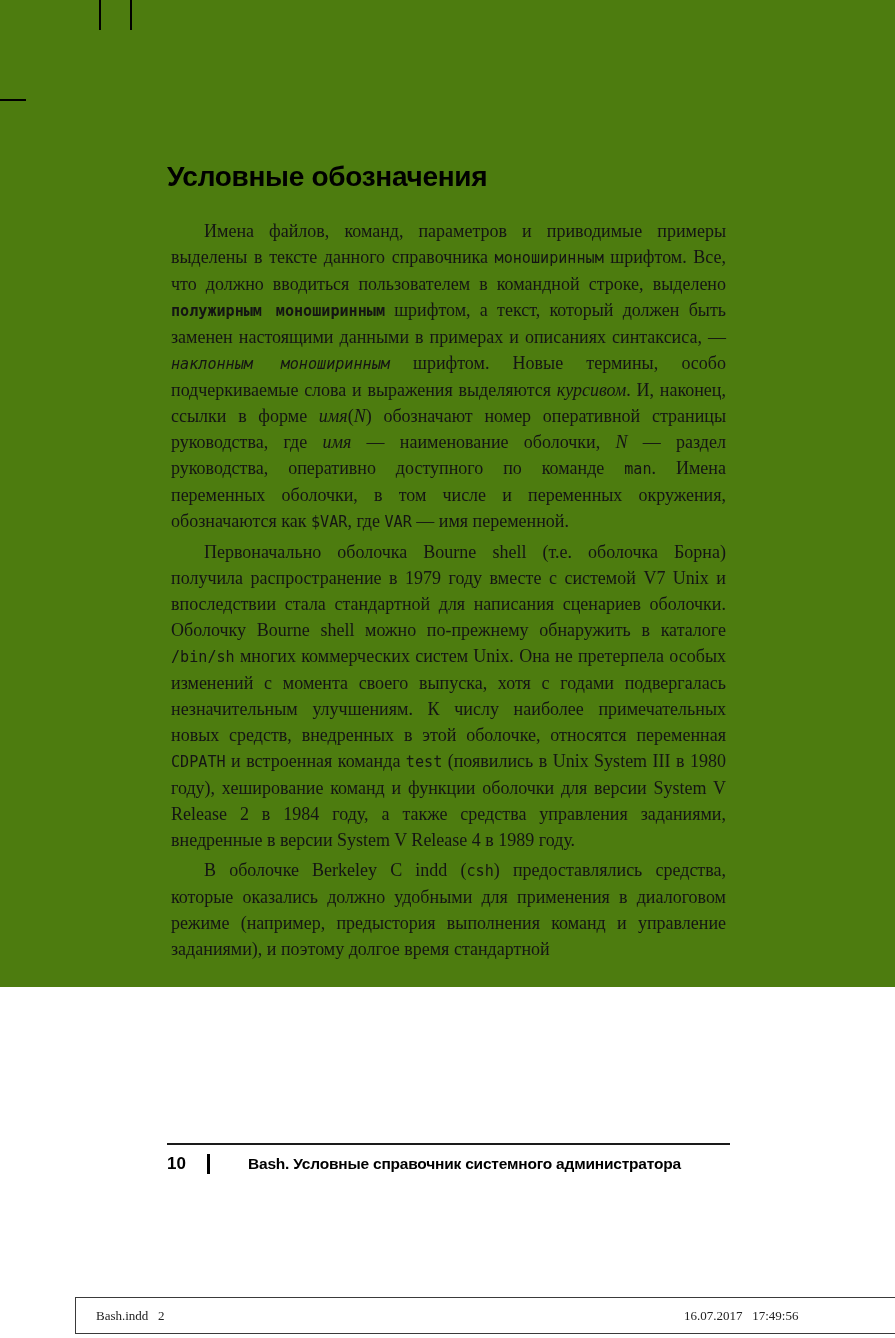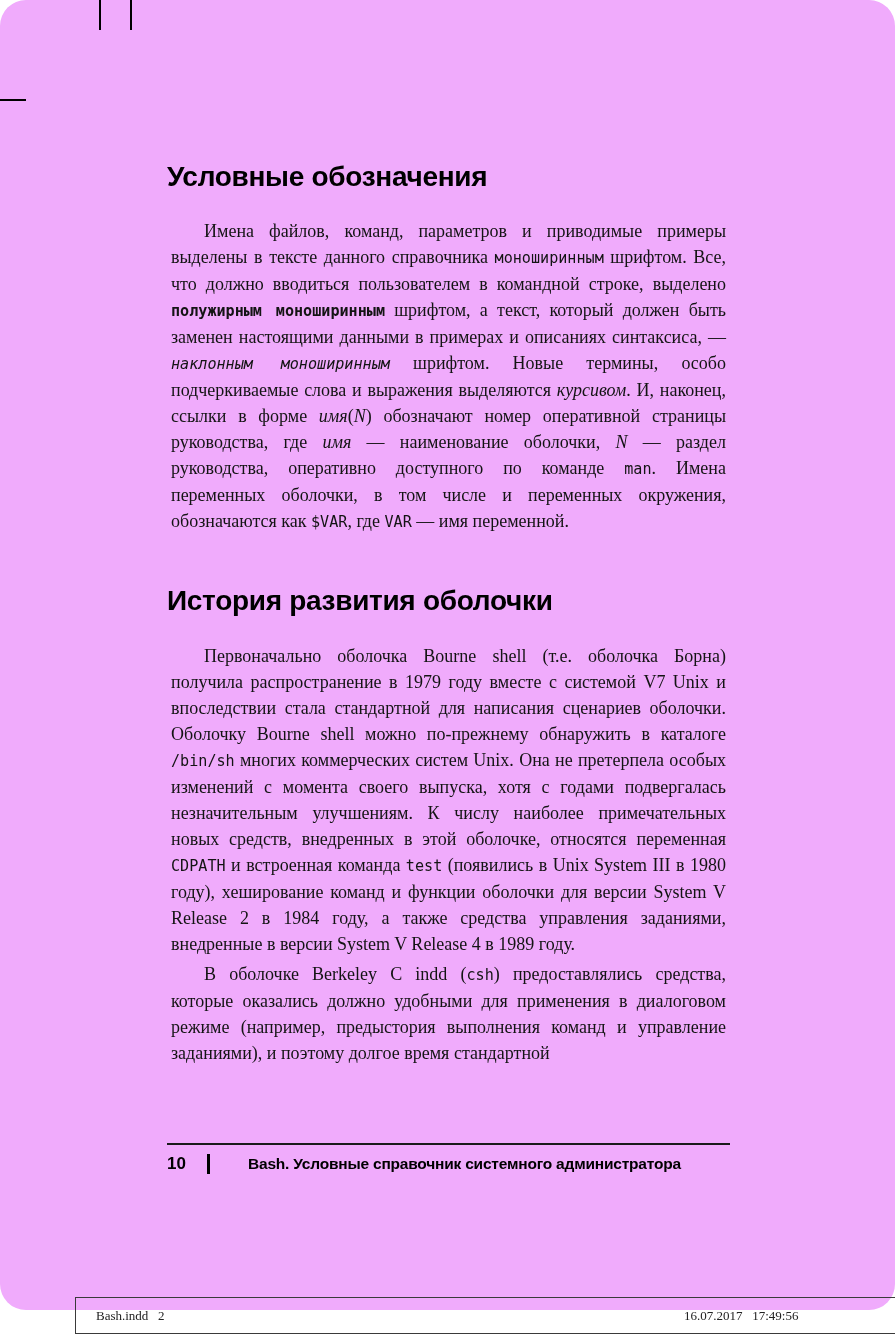--- a/index.html
+++ b/index.html
@@ -6,24 +6,23 @@
     margin: 0;
     padding: 0;
     background: #ffffff;
     width: 895px;
     height: 1338px;
     overflow: hidden;
   }
   .page {
     position: relative;
     width: 895px;
-    height: 1310px;
-    background: #f0abfc;
+    height: 987px;
+    background: #4d7c0f;
     color: #111111;
-    border-radius: 26px;
   }
 
   
   .crop-mark { position: absolute; background: #000; }
   .crop-v1 { left: 99px;  top: 0; width: 2px; height: 30px; }
   .crop-v2 { left: 130px; top: 0; width: 2px; height: 30px; }
   .crop-h1 { left: 0; top: 99px; width: 26px; height: 2px; }
 
   
   .content {
@@ -123,21 +122,20 @@
 
   <div class="crop-mark crop-v1"></div>
   <div class="crop-mark crop-v2"></div>
   <div class="crop-mark crop-h1"></div>
 
   <main class="content">
     <h1 class="heading">Условные обозначения</h1>
 
     <p class="para"><span class="run-n">Имена файлов, команд, параметров и приводимые примеры выделены в тексте данного справочника </span><span class="run-m">моноширинным</span><span class="run-n"> шрифтом. Все, что должно вводиться пользователем в командной строке, выделено </span><span class="run-bm">полужирным моноширинным</span><span class="run-n"> шрифтом, а текст, который должен быть заменен настоящими данными в примерах и описаниях синтаксиса, — </span><span class="run-im">наклонным моноширинным</span><span class="run-n"> шрифтом. Новые термины, особо подчеркиваемые слова и выражения выделяются </span><span class="run-i">курсивом</span><span class="run-n">. И, наконец, ссылки в форме </span><span class="run-i">имя</span><span class="run-n">(</span><span class="run-i">N</span><span class="run-n">) обозначают номер оперативной страницы руководства, где </span><span class="run-i">имя</span><span class="run-n"> — наименование оболочки, </span><span class="run-i">N</span><span class="run-n"> — раздел руководства, оперативно доступного по команде </span><span class="run-m">man</span><span class="run-n">. Имена переменных оболочки, в том числе и переменных окружения, обозначаются как </span><span class="run-m">$VAR</span><span class="run-n">, где </span><span class="run-m">VAR</span><span class="run-n"> — имя переменной.</span></p>
 
-    <h1 class="heading h2gap">История развития оболочки</h1>
 
     <p class="para"><span class="run-n">Первоначально оболочка Bourne shell (т.е. оболочка Борна) получила распространение в 1979 году вместе с системой V7 Unix и впоследствии стала стандартной для написания сценариев оболочки. Оболочку Bourne shell можно по-прежнему обнаружить в каталоге </span><span class="run-m">/bin/sh</span><span class="run-n"> многих коммерческих систем Unix. Она не претерпела особых изменений с момента своего выпуска, хотя с годами подвергалась незначительным улучшениям. К числу наиболее примечательных новых средств, внедренных в этой оболочке, относятся переменная </span><span class="run-m">CDPATH</span><span class="run-n"> и встроенная команда </span><span class="run-m">test</span><span class="run-n"> (появились в Unix System III в 1980 году), хеширование команд и функции оболочки для версии System V Release 2 в 1984 году, а также средства управления заданиями, внедренные в версии System V Release 4 в 1989 году.</span></p>
 
     <p class="para"><span class="run-n">В оболочке Berkeley C indd (</span><span class="run-m">csh</span><span class="run-n">) предоставлялись средства, которые оказались должно удобными для применения в диалоговом режиме (например, предыстория выполнения команд и управление заданиями), и поэтому долгое время стандартной</span></p>
   </main>
 
   <footer class="page-footer">
     <div class="footer-row">
       <span class="page-number">10</span>
       <span class="footer-divider"></span>

